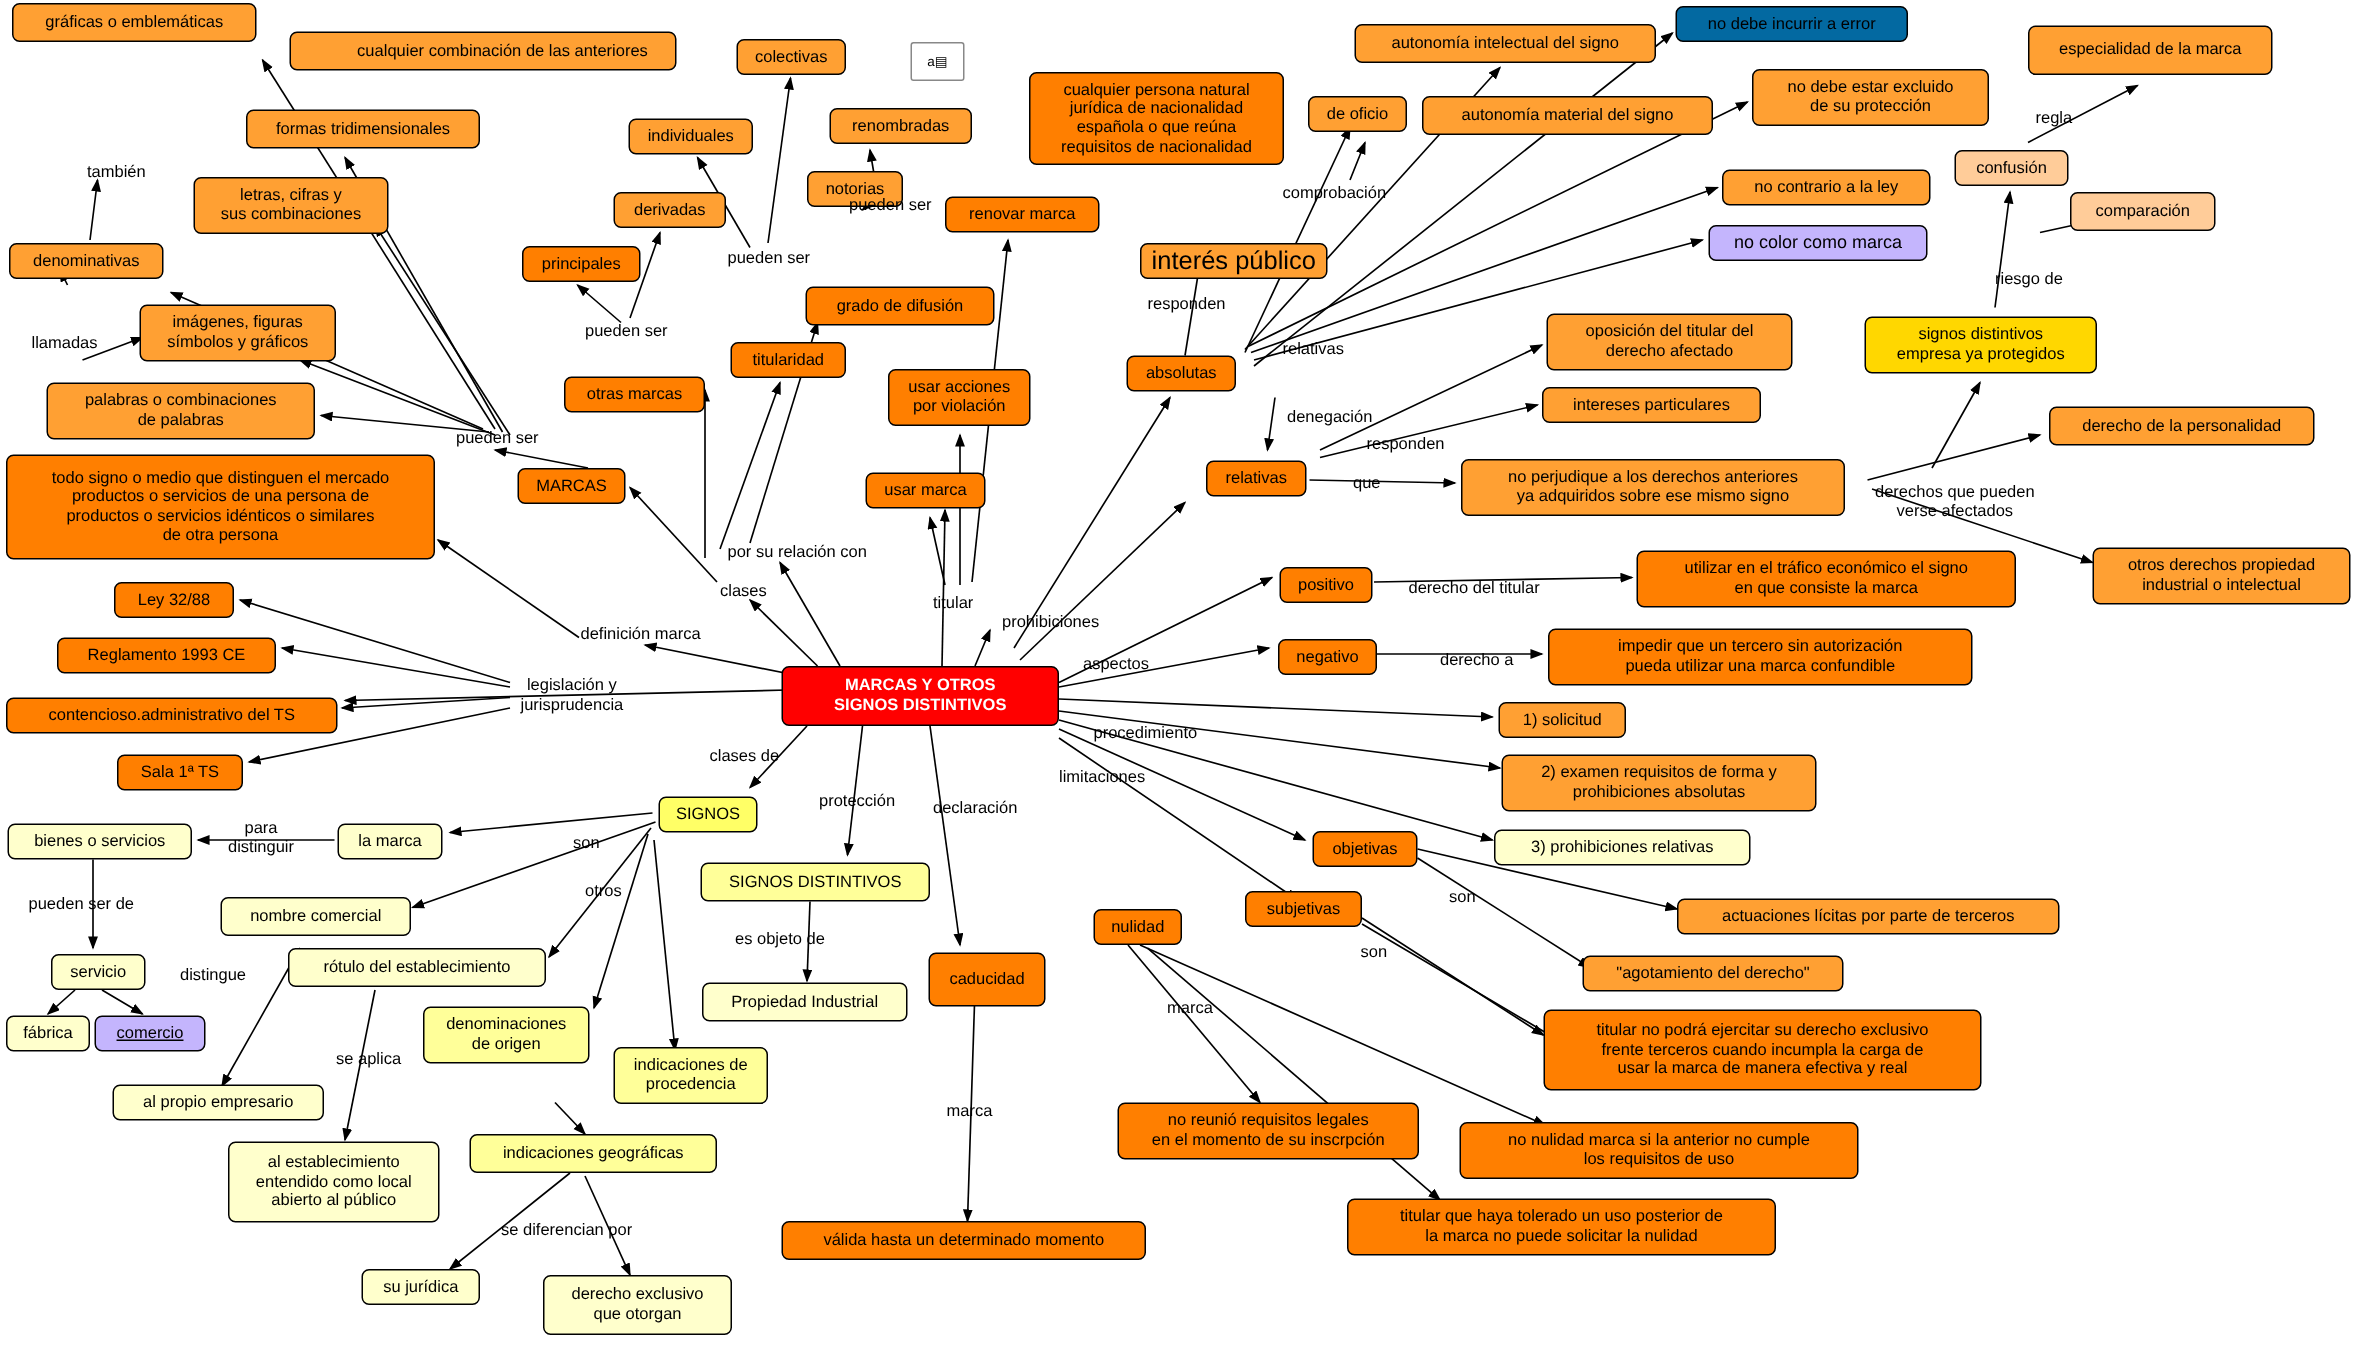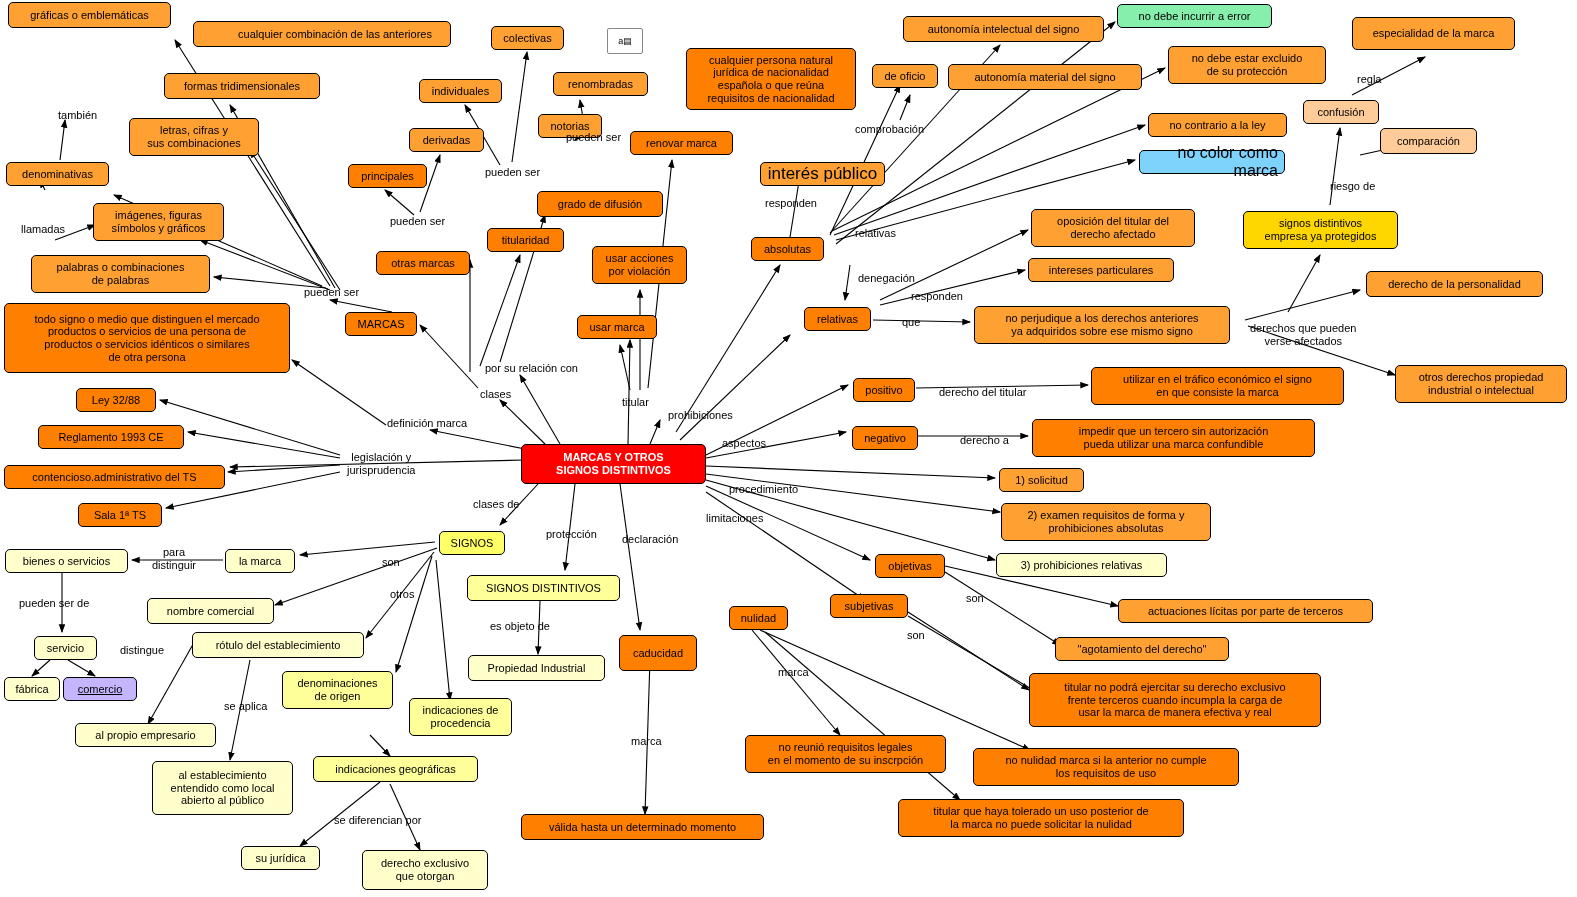--- a/index.html
+++ b/index.html
@@ -182,41 +182,41 @@
 
   <div id="nodes">
       <div class="node" style="left: 8px; top: 2px; width: 163px; height: 26px; background: rgb(255, 160, 51); font-size: 11px;">gráficas o emblemáticas</div>
       <div class="node" style="left: 193px; top: 21px; width: 258px; height: 26px; background: rgb(255, 160, 51); font-size: 11px; padding-left: 32px;">cualquier combinación de las anteriores</div>
       <div class="node" style="left: 491px; top: 26px; width: 73px; height: 24px; background: rgb(255, 160, 51); font-size: 11px;">colectivas</div>
       <div class="node" style="left: 686px; top: 48px; width: 170px; height: 62px; background: rgb(255, 127, 0); font-size: 11px;">cualquier persona natural
 jurídica de nacionalidad
 española o que reúna
 requisitos de nacionalidad</div>
       <div class="node" style="left: 903px; top: 16px; width: 201px; height: 26px; background: rgb(255, 160, 51); font-size: 11px;">autonomía intelectual del signo</div>
-      <div class="node" style="left: 1117px; top: 4px; width: 155px; height: 24px; background: #86efac; font-size: 11px;">no debe incurrir a error</div>
+      <div class="node" style="left: 1117px; top: 4px; width: 155px; height: 24px; background: #0369a1; font-size: 11px;">no debe incurrir a error</div>
       <div class="node" style="left: 1352px; top: 17px; width: 163px; height: 33px; background: rgb(255, 160, 51); font-size: 11px;">especialidad de la marca</div>
       <div class="node" style="left: 1168px; top: 46px; width: 158px; height: 38px; background: rgb(255, 160, 51); font-size: 11px;">no debe estar excluido
 de su protección</div>
       <div class="node" style="left: 164px; top: 73px; width: 156px; height: 26px; background: rgb(255, 160, 51); font-size: 11px;">formas tridimensionales</div>
       <div class="node" style="left: 419px; top: 79px; width: 83px; height: 24px; background: rgb(255, 160, 51); font-size: 11px;">individuales</div>
       <div class="node" style="left: 553px; top: 72px; width: 95px; height: 24px; background: rgb(255, 160, 51); font-size: 11px;">renombradas</div>
       <div class="node" style="left: 872px; top: 64px; width: 66px; height: 24px; background: rgb(255, 160, 51); font-size: 11px;">de oficio</div>
       <div class="node" style="left: 948px; top: 64px; width: 194px; height: 26px; background: rgb(255, 160, 51); font-size: 11px;">autonomía material del signo</div>
       <div class="node" style="left: 1303px; top: 100px; width: 76px; height: 24px; background: rgb(255, 204, 153); font-size: 11px;">confusión</div>
       <div class="node" style="left: 129px; top: 118px; width: 130px; height: 38px; background: rgb(255, 160, 51); font-size: 11px;">letras, cifras y
 sus combinaciones</div>
       <div class="node" style="left: 409px; top: 128px; width: 75px; height: 24px; background: rgb(255, 160, 51); font-size: 11px;">derivadas</div>
       <div class="node" style="left: 538px; top: 114px; width: 64px; height: 24px; background: rgb(255, 160, 51); font-size: 11px;">notorias</div>
       <div class="node" style="left: 630px; top: 131px; width: 103px; height: 24px; background: rgb(255, 127, 0); font-size: 11px;">renovar marca</div>
       <div class="node" style="left: 1148px; top: 113px; width: 139px; height: 24px; background: rgb(255, 160, 51); font-size: 11px;">no contrario a la ley</div>
       <div class="node" style="left: 1380px; top: 128px; width: 97px; height: 26px; background: rgb(255, 204, 153); font-size: 11px;">comparación</div>
       <div class="node" style="left: 6px; top: 162px; width: 103px; height: 24px; background: rgb(255, 160, 51); font-size: 11px;">denominativas</div>
       <div class="node" style="left: 760px; top: 142px; width: 125px; height: 24px; background: rgb(255, 160, 51); font-size: 17px; margin-top: 20px;">interés público</div>
       <div class="node" style="left: 348px; top: 164px; width: 79px; height: 24px; background: rgb(255, 127, 0); font-size: 11px;">principales</div>
-      <div class="node" style="left: 1139px; top: 150px; width: 146px; height: 24px; background: #7dd3fc; font-size: 16px; text-align: right;">no color como marca</div>
+      <div class="node" style="left: 1139px; top: 150px; width: 146px; height: 24px; background: #c4b5fd; font-size: 12px; text-align: right;">no color como marca</div>
       <div class="node" style="left: 93px; top: 203px; width: 131px; height: 38px; background: rgb(255, 160, 51); font-size: 11px;">imágenes, figuras
 símbolos y gráficos</div>
       <div class="node" style="left: 537px; top: 191px; width: 126px; height: 26px; background: rgb(255, 127, 0); font-size: 11px;">grado de difusión</div>
       <div class="node" style="left: 1243px; top: 211px; width: 155px; height: 38px; background: rgb(255, 215, 0); font-size: 11px;">signos distintivos
 empresa ya protegidos</div>
       <div class="node" style="left: 1031px; top: 209px; width: 164px; height: 38px; background: rgb(255, 160, 51); font-size: 11px;">oposición del titular del
 derecho afectado</div>
       <div class="node" style="left: 487px; top: 228px; width: 77px; height: 24px; background: rgb(255, 127, 0); font-size: 11px;">titularidad</div>
       <div class="node" style="left: 751px; top: 237px; width: 73px; height: 24px; background: rgb(255, 127, 0); font-size: 11px;">absolutas</div>
       <div class="node" style="left: 31px; top: 255px; width: 179px; height: 38px; background: rgb(255, 160, 51); font-size: 11px;">palabras o combinaciones

